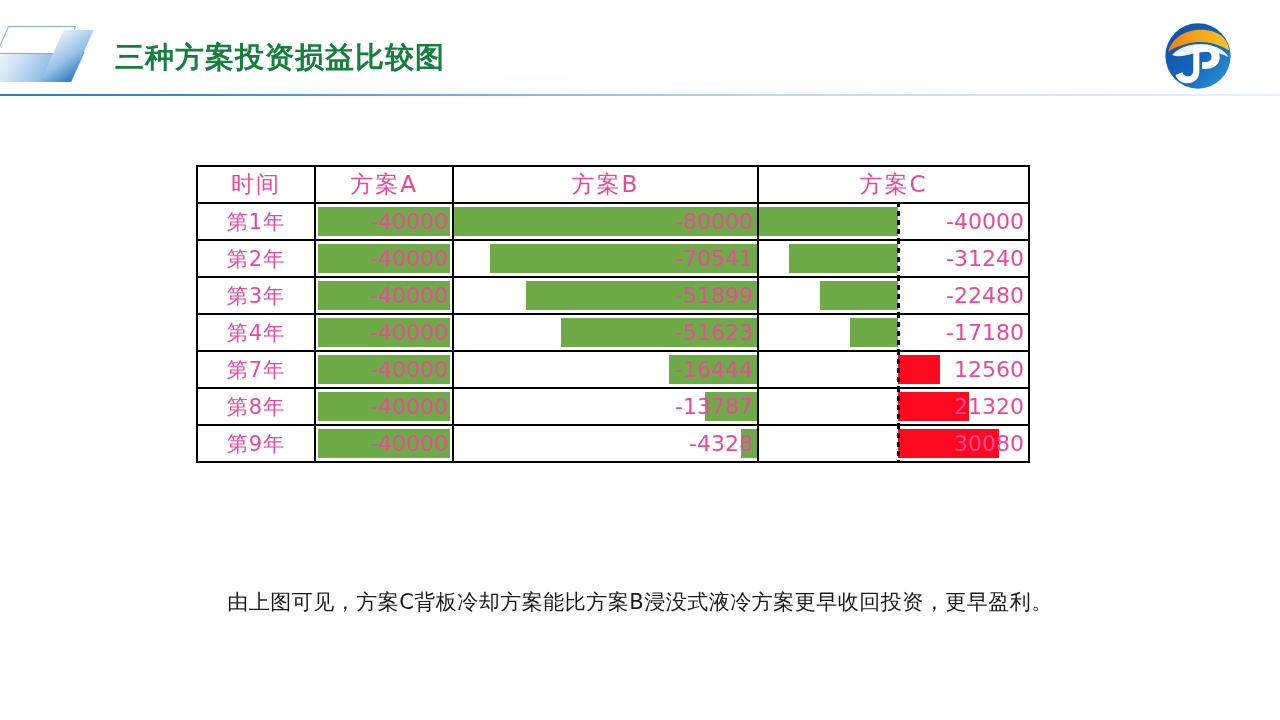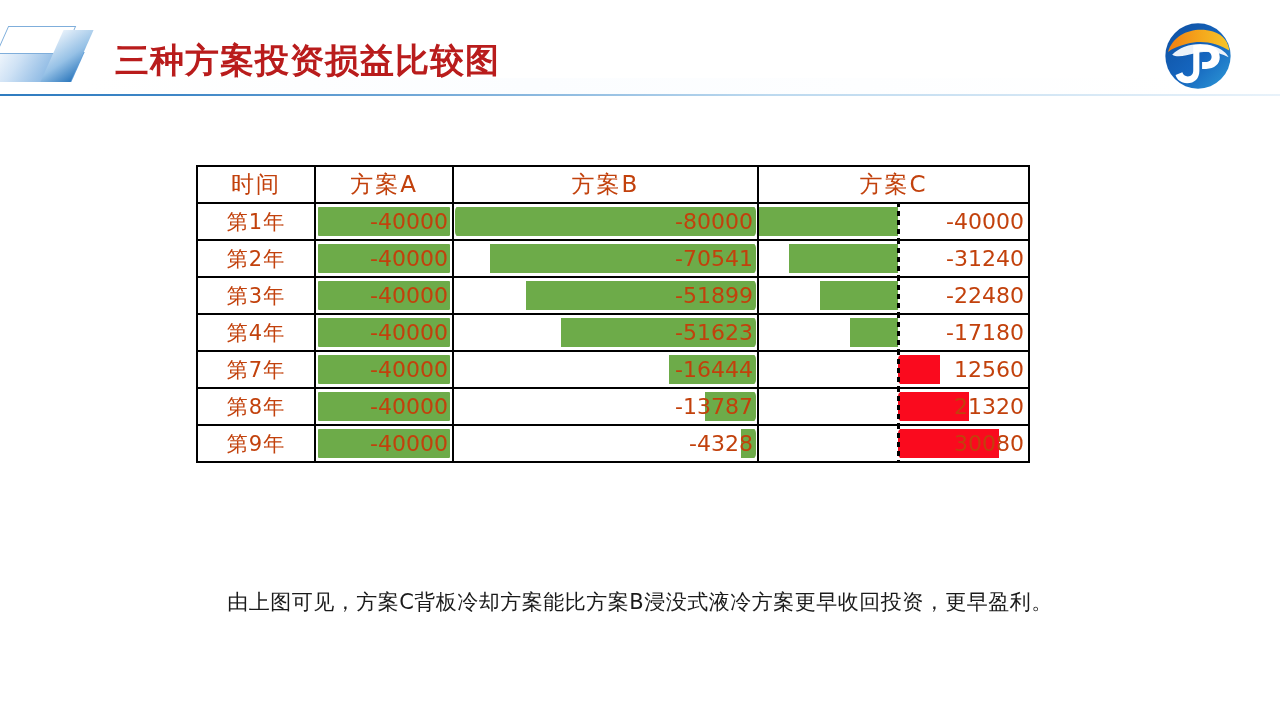--- a/index.html
+++ b/index.html
@@ -47,23 +47,23 @@
   .deco-tri {
     left: 30px; top: 34px;
     width: 46px; height: 18px;
     background: linear-gradient(120deg, #ffffff 0%, #e8f1fa 100%);
     transform: skewX(-24deg);
   }
   #header-title {
     position: absolute;
     left: 115px;
     top: 38px;
-    font-size: 34px;
+    font-size: 29px;
     font-weight: bold;
-    color: #b91c1c;
+    color: #15803d;
     letter-spacing: 1px;
     white-space: nowrap;
     font-family: "DejaVu Sans", "Liberation Sans", sans-serif;
   }
   #header-rule {
     position: absolute;
     left: 0;
     top: 94px;
     width: 1280px;
     height: 2px;
@@ -95,21 +95,21 @@
     width: 832px;
     border-collapse: collapse;
     table-layout: fixed;
     font-family: "DejaVu Sans", "Liberation Sans", sans-serif;
   }
   #chart-table td, #chart-table th {
     border: 2.5px solid #000000;
     padding: 0;
     height: 35px;
     font-weight: normal;
-    color: #c2410c;
+    color: #ec4899;
     font-size: 21px;
     background: #ffffff;
   }
   .col-time   { width: 118px; }
   .col-a      { width: 138px; }
   .col-b      { width: 305px; }
   .col-c-bar  { width: 140px; }
   .col-c-val  { width: 131px; }
 
   #chart-table thead th {
@@ -124,21 +124,20 @@
     font-size: 22px;
     letter-spacing: 1px;
     vertical-align: middle;
   }
 
   
   .barcell {
     position: relative;
     vertical-align: middle;
     overflow: hidden;
-    border-radius: 8px;
   }
   .bar {
     position: absolute;
     top: 3px;
     bottom: 3px;
     border-radius: 0;
   }
   .bar.neg { background: #6DAB49; }
   .bar.pos { background: #FA0A1E; }
   .val {

